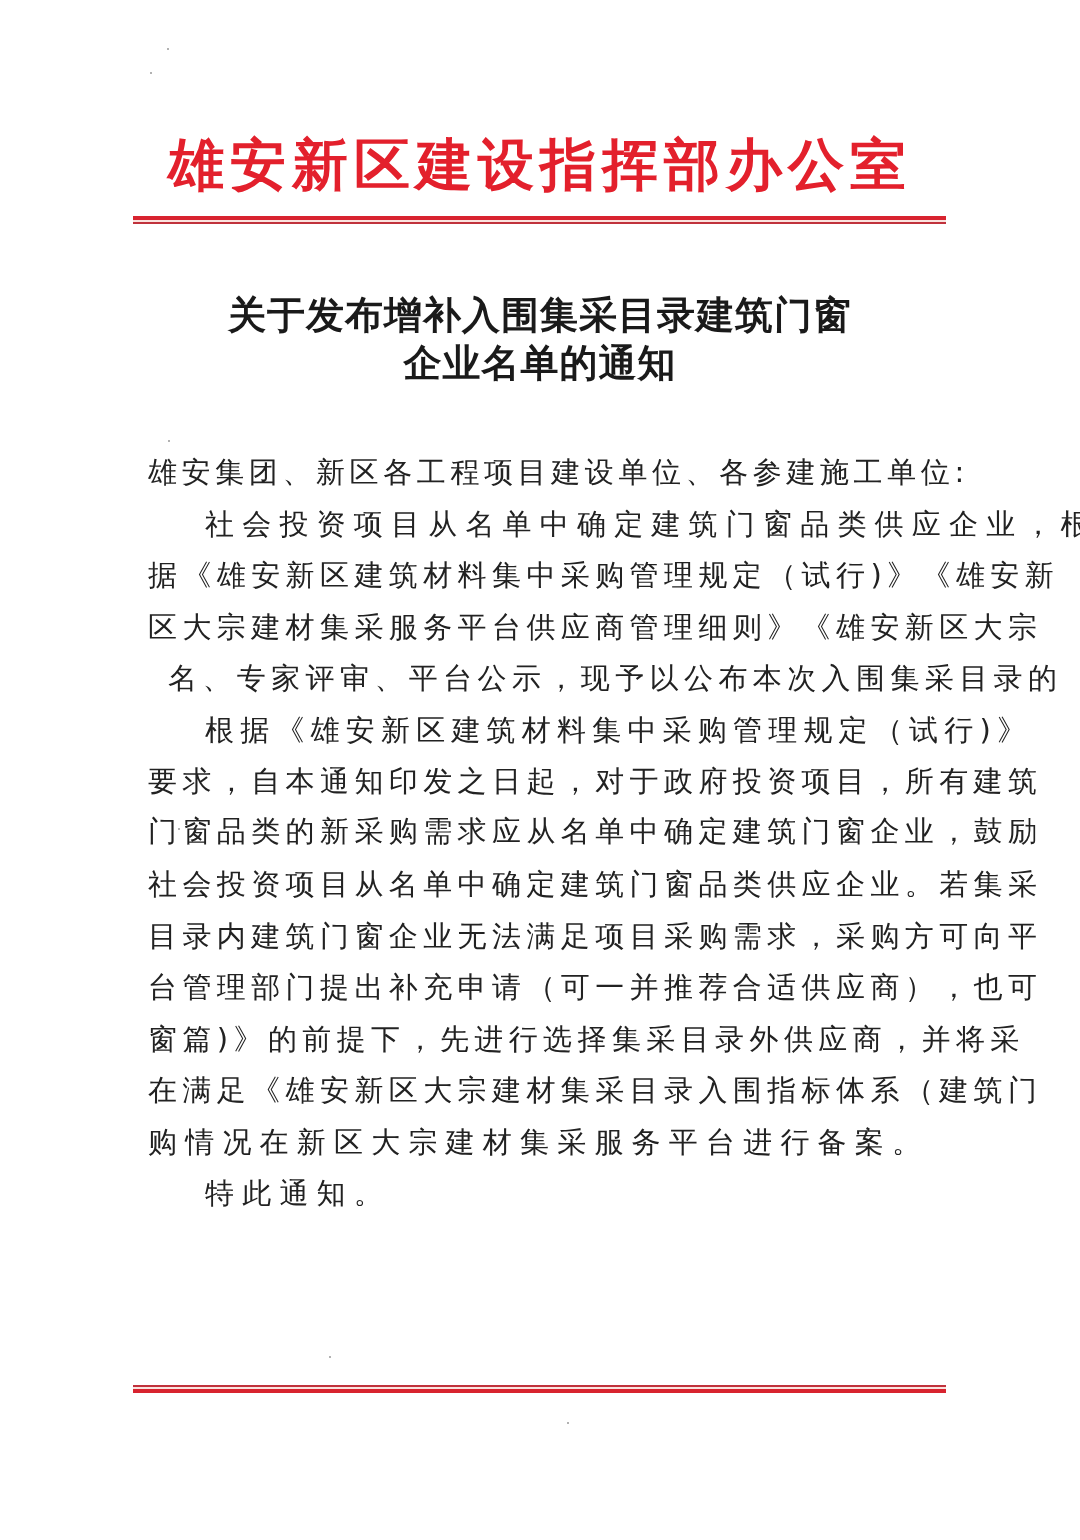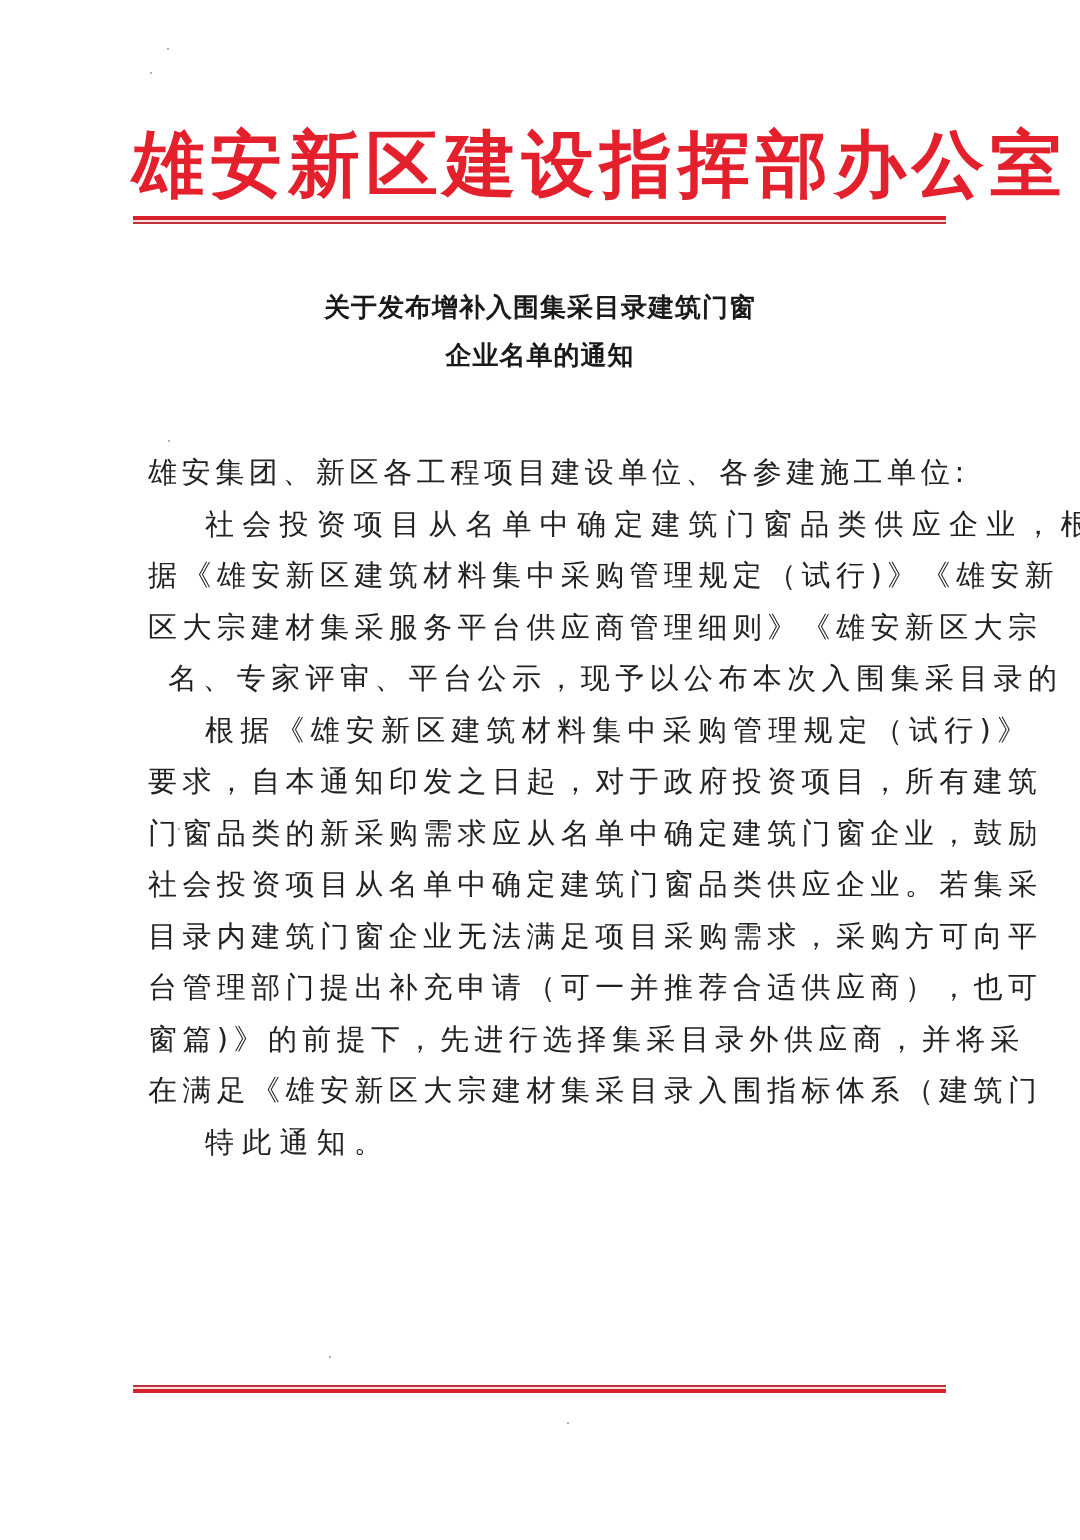--- a/index.html
+++ b/index.html
@@ -4,32 +4,32 @@
 <style>
   html, body { margin: 0; padding: 0; }
   body {
     width: 1080px; height: 1540px; background: #ffffff; position: relative; overflow: hidden;
     font-family: "DejaVu Serif", "Liberation Serif", serif; color: #1e1e1e;
   }
   .letterhead {
     position: absolute; left: 132px; top: 122px; width: 816px; height: 84px;
     text-align: center; color: #e3202c; font-weight: bold;
     font-family: "DejaVu Serif", "Liberation Serif", serif;
-    font-size: 72px; letter-spacing: 6px; line-height: 84px; white-space: nowrap;
+    font-size: 56px; letter-spacing: 6px; line-height: 84px; white-space: nowrap;
   }
   .rule { position: absolute; left: 133px; width: 813px; }
   .rule .thick { height: 4px; background: #d8232f; }
   .rule .gap { height: 2px; background: #fbe3df; }
   .rule .thin { height: 2px; background: #c0323c; }
   .rule-top { top: 216px; }
   .rule-bottom { top: 1385px; }
   .title {
     position: absolute; left: 150px; width: 780px; text-align: center;
     font-family: "DejaVu Serif", "Liberation Serif", serif; font-weight: bold;
-    font-size: 26px; color: #1a1a1a; letter-spacing: 1px; white-space: nowrap;
+    font-size: 38px; color: #1a1a1a; letter-spacing: 1px; white-space: nowrap;
   }
   .title-1 { top: 290px; }
   .title-2 { top: 338px; }
   .body {
     position: absolute; left: 148px; width: 770px; top: 447px;
     font-family: "DejaVu Sans", "Liberation Sans", sans-serif;
     font-size: 29px; line-height: 51.5px; color: #222;
   }
   .line { white-space: nowrap; height: 51.5px; letter-spacing: 8.2px; }
   .indent { padding-left: 57px; }
@@ -50,26 +50,27 @@
 <div class="title title-2">企业名单的通知</div>
 
 <div class="body">
   <div class="line" style="letter-spacing:4.6px;">雄安集团、新区各工程项目建设单位、各参建施工单位:</div>
   <div class="line indent">社会投资项目从名单中确定建筑门窗品类供应企业，根</div>
   <div class="line" style="letter-spacing:5.4px;">据《雄安新区建筑材料集中采购管理规定（试行)》《雄安新</div>
   <div class="line" style="letter-spacing:5.4px;text-align:right;">区大宗建材集采服务平台供应商管理细则》《雄安新区大宗</div>
   <div class="line" style="letter-spacing:5.4px;margin-left:20px;">名、专家评审、平台公示，现予以公布本次入围集采目录的</div>
   <div class="line indent" style="letter-spacing:6.2px;">根据《雄安新区建筑材料集中采购管理规定（试行)》</div>
   <div class="line" style="letter-spacing:5.4px;">要求，自本通知印发之日起，对于政府投资项目，所有建筑</div>
-  <div class="line" style="letter-spacing:5.4px;">门窗品类的新采购需求应从名单中确定建筑门窗企业，鼓励</div>
+  <div class="line" style="letter-spacing:5.4px;font-family:Liberation Mono, monospace;">门窗品类的新采购需求应从名单中确定建筑门窗企业，鼓励</div>
   <div class="line" style="letter-spacing:5.4px;">社会投资项目从名单中确定建筑门窗品类供应企业。若集采</div>
   <div class="line" style="letter-spacing:5.4px;">目录内建筑门窗企业无法满足项目采购需求，采购方可向平</div>
   <div class="line" style="letter-spacing:5.4px;">台管理部门提出补充申请（可一并推荐合适供应商），也可</div>
   <div class="line" style="letter-spacing:5.4px;">窗篇)》的前提下，先进行选择集采目录外供应商，并将采</div>
   <div class="line" style="letter-spacing:5.4px;">在满足《雄安新区大宗建材集采目录入围指标体系（建筑门</div>
+  <div class="line">购情况在新区大宗建材集采服务平台进行备案。</div>
   <div class="line indent">特此通知。</div>
 </div>
 
 <div class="rule rule-bottom">
   <div class="thin"></div>
   <div class="gap"></div>
   <div class="thick"></div>
 </div>
 
 <div class="speck" style="left:167px;top:48px;"></div>

